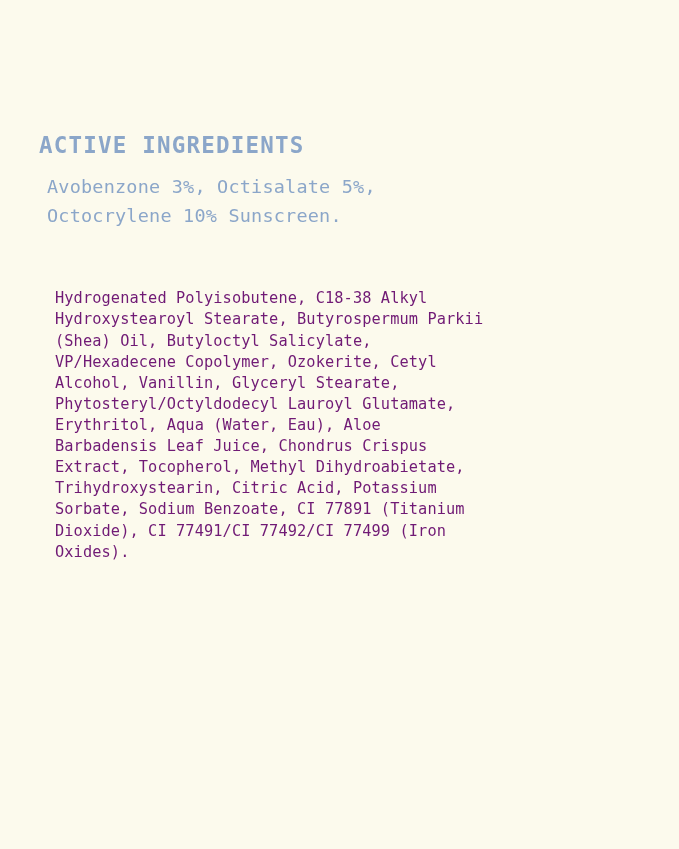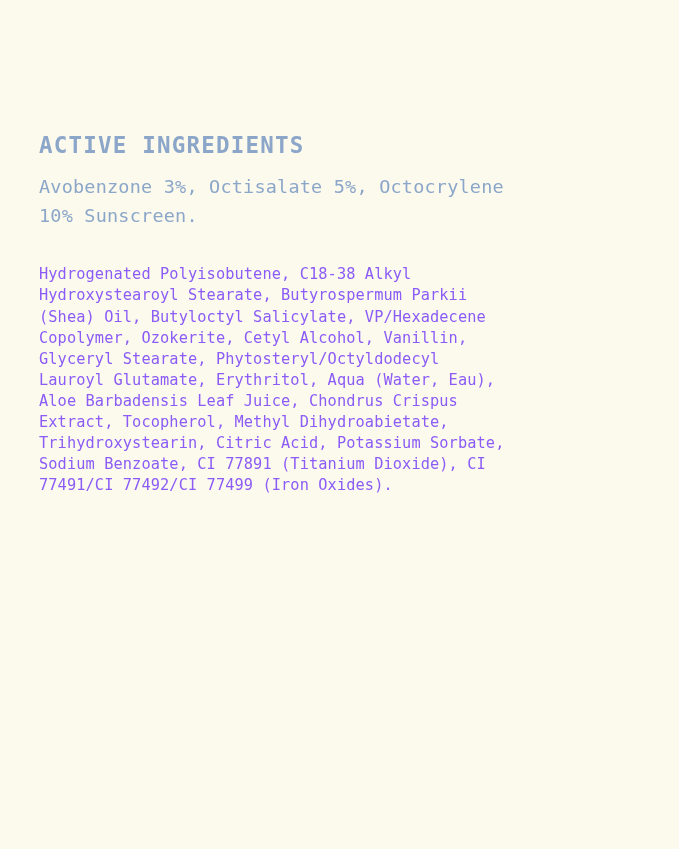--- a/index.html
+++ b/index.html
@@ -31,33 +31,33 @@
     color: #8ba6c9;
     margin: 0 0 14px 0;
     line-height: 1.2;
   }
   .active-body {
     font-family: "DejaVu Sans Mono", monospace;
     font-size: 18.5px;
     color: #8ba6c9;
     line-height: 1.55;
     letter-spacing: 0.2px;
-    margin: 0;
+    margin: 8px;
     max-width: 470px;
   }
   .section-gap {
     height: 34px;
   }
   .inactive-body {
     font-family: "DejaVu Sans Mono", monospace;
     font-size: 15.3px;
-    color: #8b5cf6;
+    color: #701a75;
     line-height: 1.38;
     letter-spacing: 0.1px;
-    margin: 0;
+    margin: 16px;
     max-width: 592px;
     text-align: left;
   }
 </style>
 </head>
 <body>
 
 <div class="page">
 
   <div class="section">

